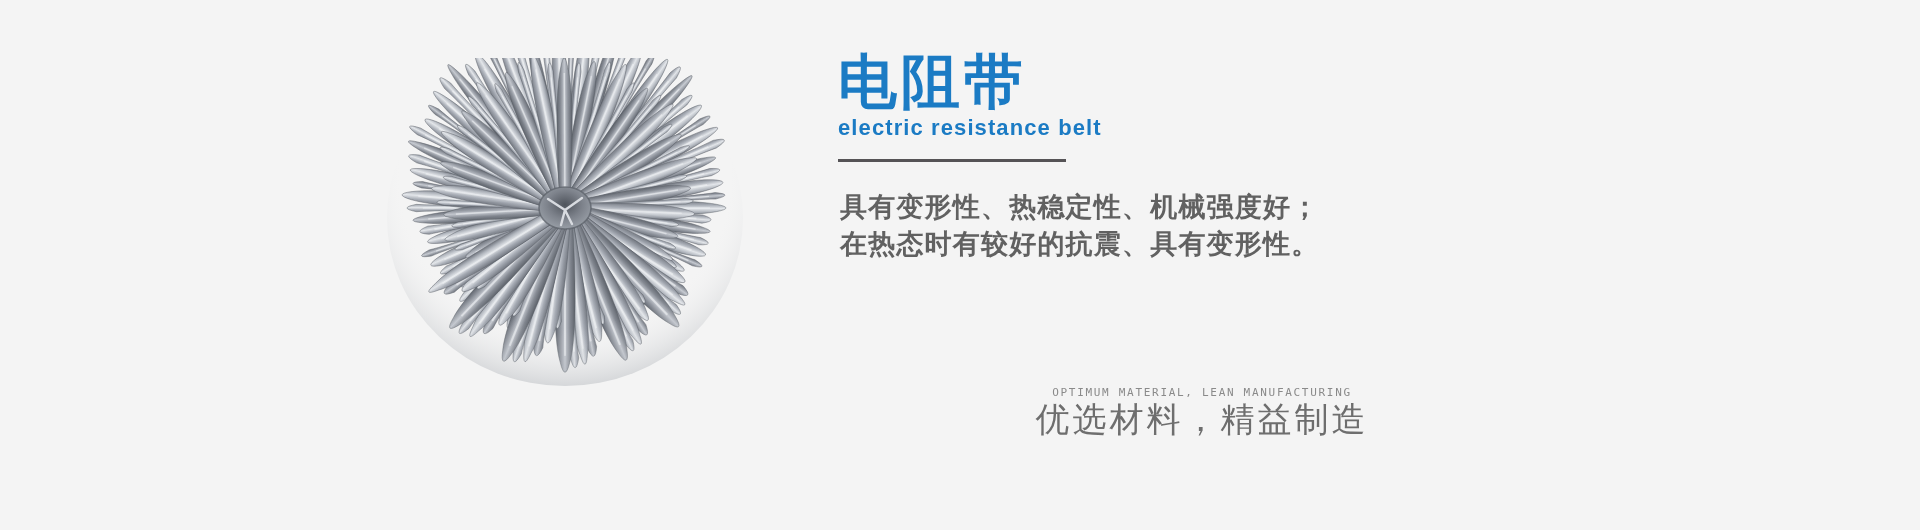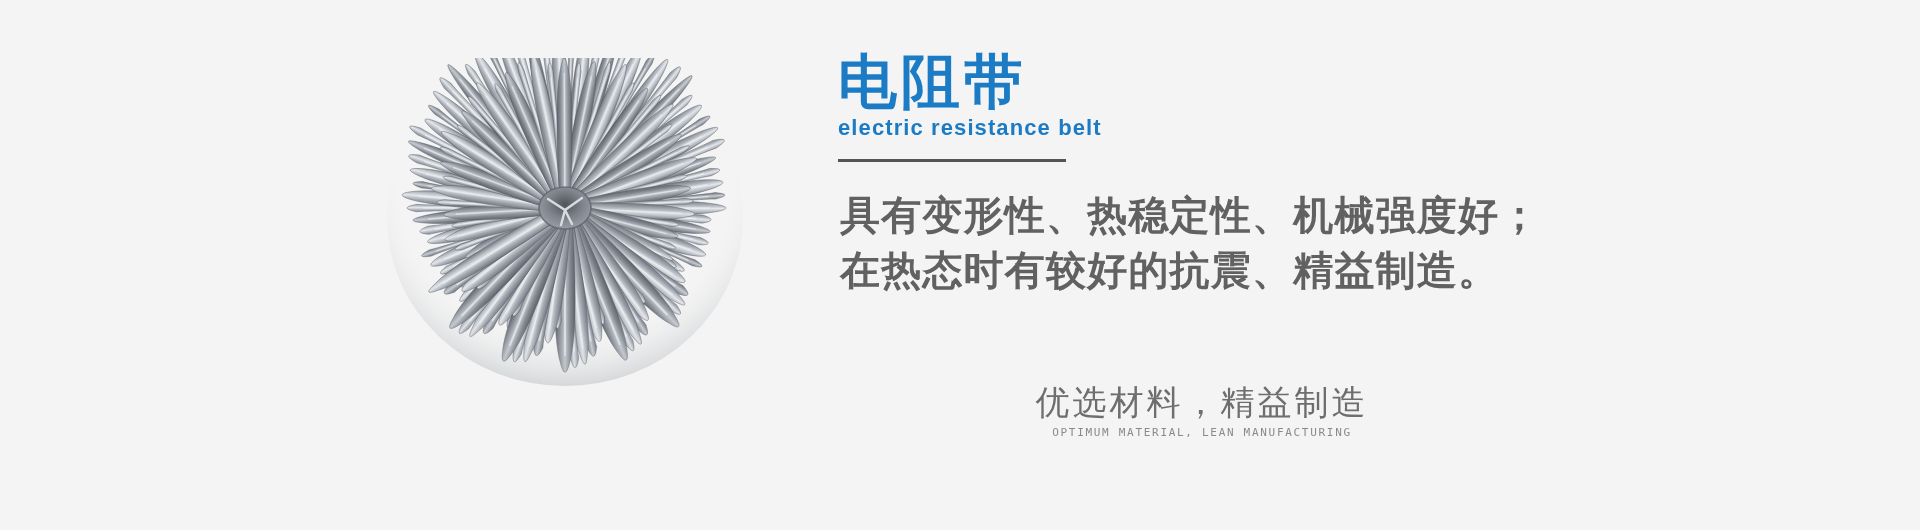--- a/index.html
+++ b/index.html
@@ -81,21 +81,21 @@
     background: #555356;
   }
 
   #description-block {
     position: absolute;
     left: 2px;
     top: 188px;
     width: 700px;
   }
   .desc-line {
-    font-size: 40px;
+    font-size: 27px;
     line-height: 1.38;
     color: #616161;
     font-weight: 700;
     letter-spacing: 1.2px;
     white-space: nowrap;
     font-family: "DejaVu Sans", "Liberation Sans", sans-serif;
   }
 
   #tagline-block {
     position: absolute;
@@ -873,22 +873,22 @@
   <div id="text-column">
 
     <div id="title-block">
       <div id="page-title">电阻带</div>
       <div id="page-subtitle">electric resistance belt</div>
       <div id="title-divider"></div>
     </div>
 
     <div id="description-block">
       <div class="desc-line">具有变形性、热稳定性、机械强度好；</div>
-      <div class="desc-line">在热态时有较好的抗震、精益制造。</div>
+      <div class="desc-line">在热态时有较好的抗震、具有变形性。</div>
     </div>
 
     <div id="tagline-block">
+      <div id="tagline-en">OPTIMUM MATERIAL, LEAN MANUFACTURING</div>
       <div id="tagline-cn">优选材料，精益制造</div>
-      <div id="tagline-en">OPTIMUM MATERIAL, LEAN MANUFACTURING</div>
     </div>
 
   </div>
 </div>
 
 </body></html>

